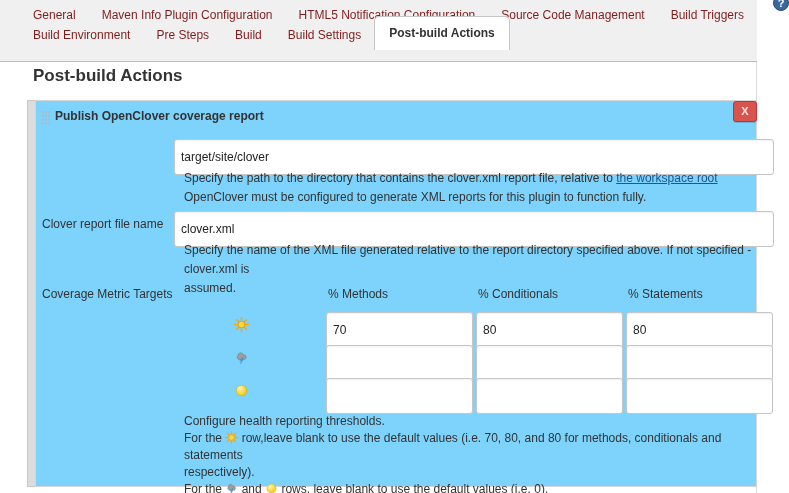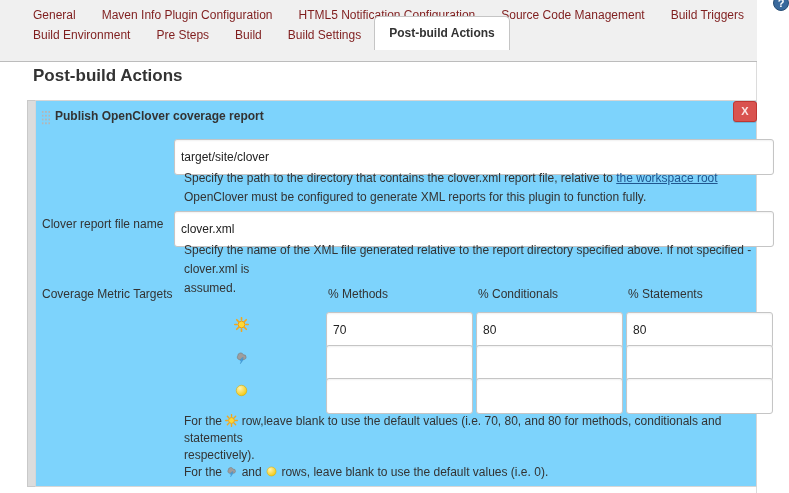--- a/index.html
+++ b/index.html
@@ -164,20 +164,21 @@
               </radialGradient>
             </defs>
           <circle cx="8" cy="8" r="5.6" fill="url(#yb1)" stroke="#d9a800" stroke-width="0.6"></circle>
         </svg>
       </span>
       <input type="text" class="txtinput minput" style="left: 290px; top: 277px;" value="">
       <input type="text" class="txtinput minput" style="left: 440px; top: 277px;" value="">
       <input type="text" class="txtinput minput" style="left: 590px; top: 277px;" value="">
 
       <div class="footer">
+        <div>Configure health reporting thresholds.</div>
         <div>
           <span>For the </span><span class="inline-ico"><svg width="13" height="13" viewBox="0 0 16 16">
                 <g stroke="#f2a71d" stroke-width="1.7" stroke-linecap="round">
                   <line x1="8" y1="0.8" x2="8" y2="3.2"></line>
                   <line x1="8" y1="12.8" x2="8" y2="15.2"></line>
                   <line x1="0.8" y1="8" x2="3.2" y2="8"></line>
                   <line x1="12.8" y1="8" x2="15.2" y2="8"></line>
                   <line x1="2.9" y1="2.9" x2="4.6" y2="4.6"></line>
                   <line x1="11.4" y1="11.4" x2="13.1" y2="13.1"></line>
                   <line x1="2.9" y1="13.1" x2="4.6" y2="11.4"></line>

